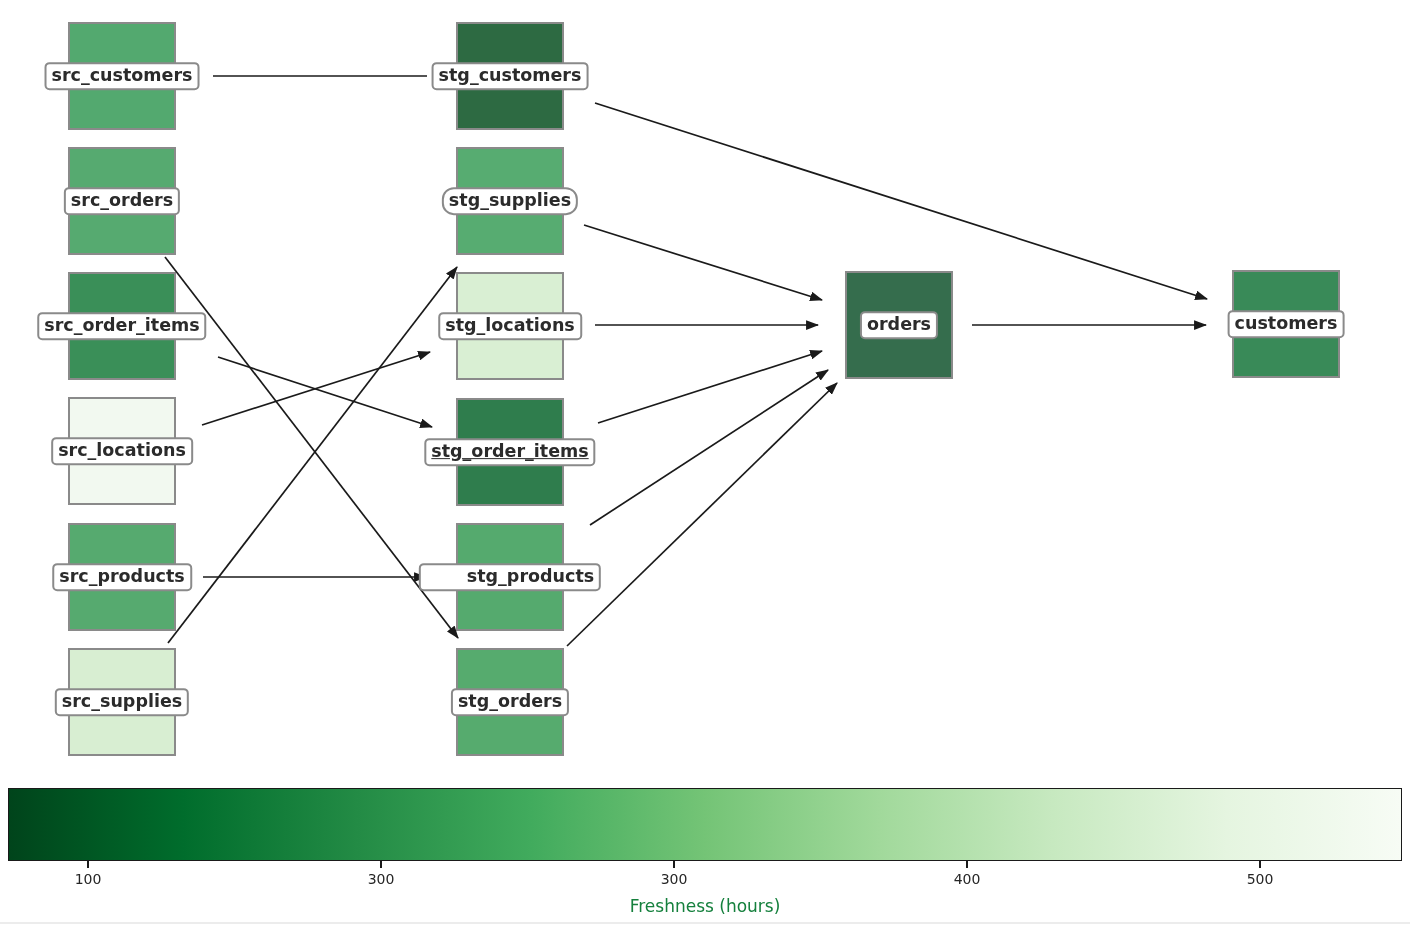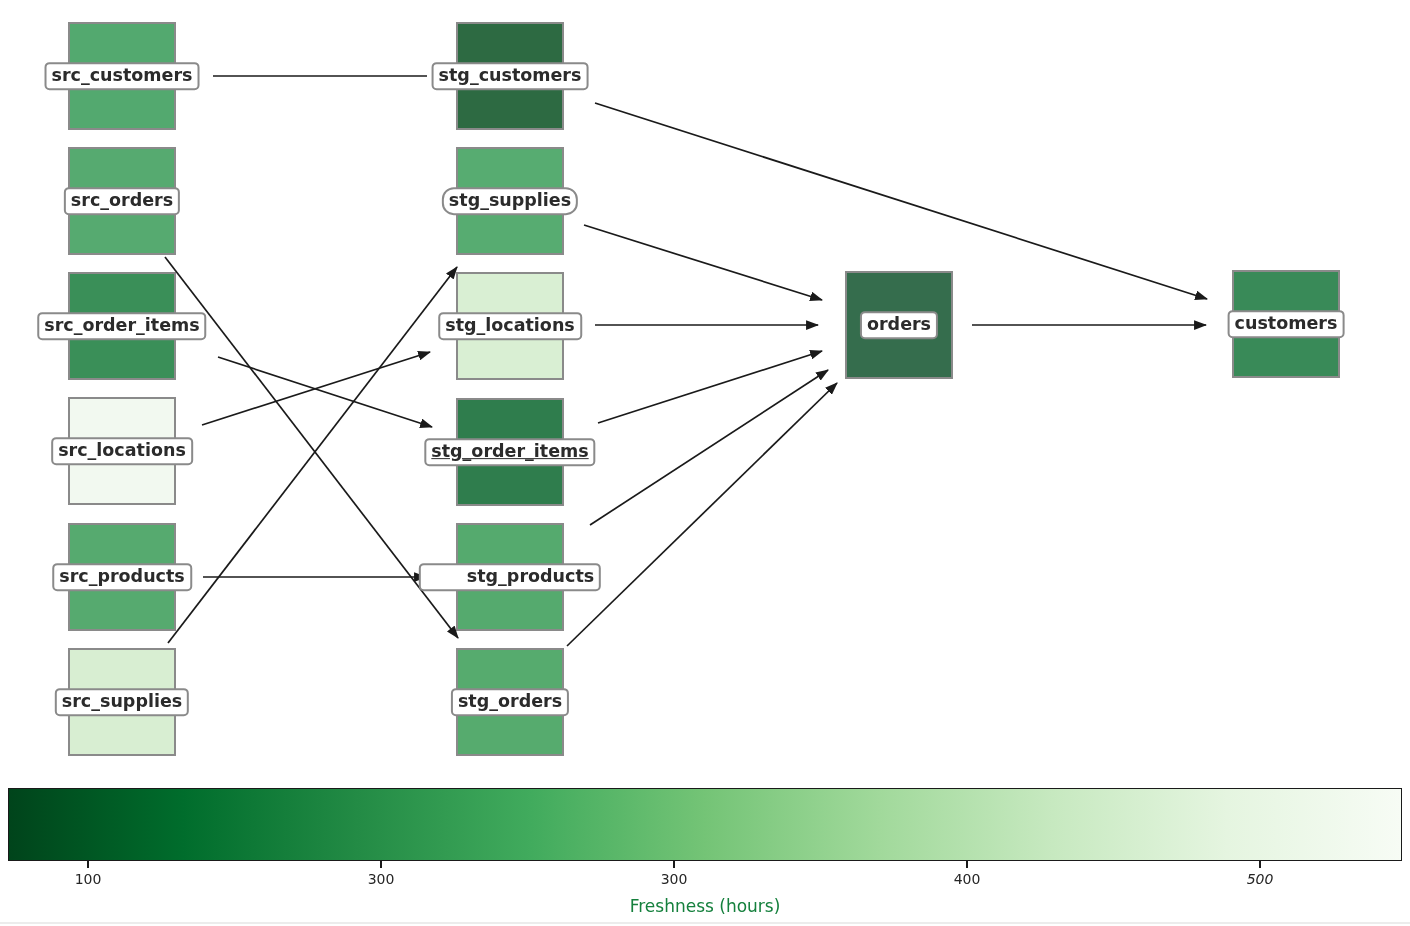--- a/index.html
+++ b/index.html
@@ -123,19 +123,19 @@
     <div id="colorbar-ticks">
         <div class="cb-tick" style="left: 88px; top: 861px;"></div>
         <div class="cb-tick-label" style="left: 88px; top: 872px;">100</div>
         <div class="cb-tick" style="left: 381px; top: 861px;"></div>
         <div class="cb-tick-label" style="left: 381px; top: 872px;">300</div>
         <div class="cb-tick" style="left: 674px; top: 861px;"></div>
         <div class="cb-tick-label" style="left: 674px; top: 872px;">300</div>
         <div class="cb-tick" style="left: 967px; top: 861px;"></div>
         <div class="cb-tick-label" style="left: 967px; top: 872px;">400</div>
         <div class="cb-tick" style="left: 1260px; top: 861px;"></div>
-        <div class="cb-tick-label" style="left: 1260px; top: 872px; font-style: italic;">500</div>
+        <div class="cb-tick-label" style="left: 1260px; top: 872px;">500</div>
       </div>
     <div id="colorbar-title" style="left: 705px; top: 898px;">Freshness (hours)</div>
   </div>
 
   <div id="figure-bottom-border" style="top: 922px;"></div>
 </div>
 
 </body></html>

